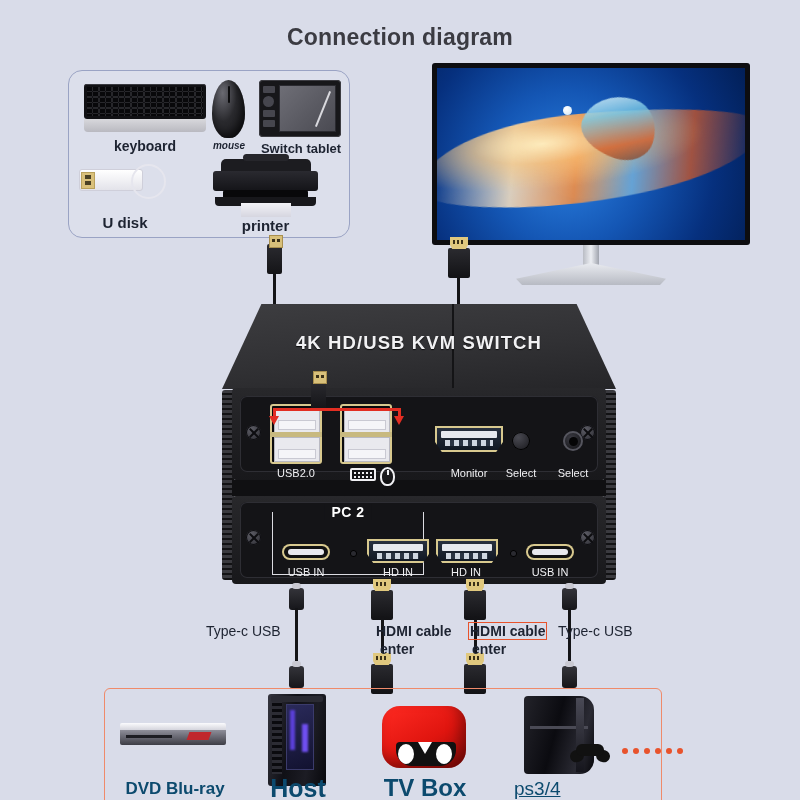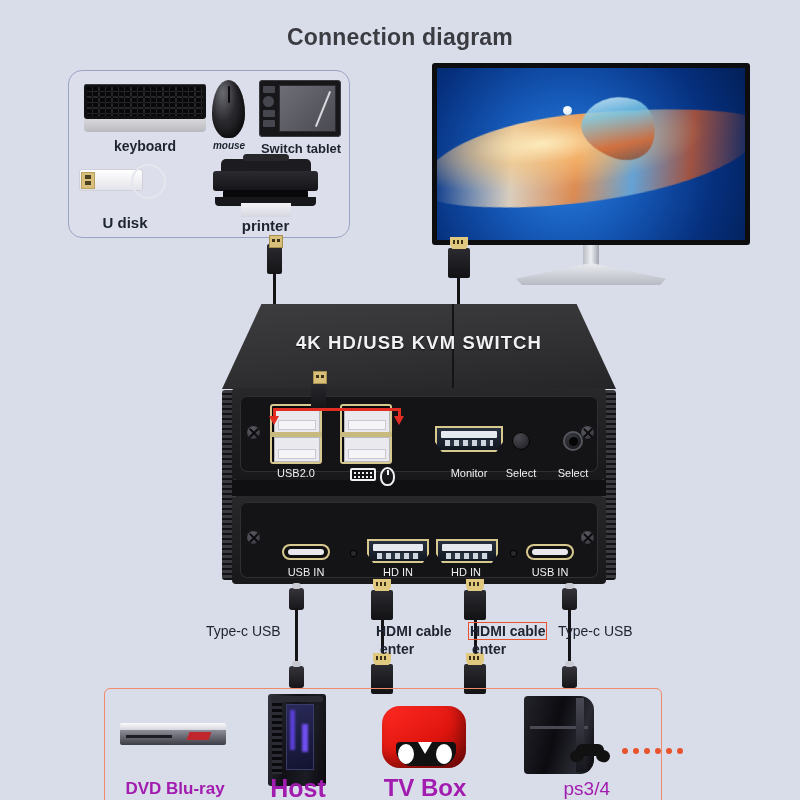--- a/index.html
+++ b/index.html
@@ -203,21 +203,21 @@
   .arrowdn{position:absolute;width:0;height:0;border-left:5px solid transparent;border-right:5px solid transparent;
      border-top:9px solid #e22e22;}
 
   
   .cablelabel{position:absolute;font-size:14px;color:#1d2331;font-weight:400;white-space:nowrap;}
   .cablelabel.b{font-weight:700;}
   .boxed{border:1.4px solid #e8532c;padding:0 1px;}
 
   
   #dev-box{left:104px;top:672px;width:556px;height:118px;border:1.8px solid #ef8a6a;border-radius:6px;}
-  .dlabel{position:absolute;color:#a21caf;white-space:nowrap;}
+  .dlabel{position:absolute;color:#0c4a6e;white-space:nowrap;}
 
   .dvd{left:120px;top:707px;width:106px;height:26px;}
   .dvd .top{position:absolute;left:0;top:0;width:106px;height:8px;
      background:linear-gradient(#fbfbfd,#cfcfd8);border-radius:2px 2px 0 0;}
   .dvd .bod{position:absolute;left:0;top:7px;width:106px;height:15px;
      background:linear-gradient(#8e8e99,#3d3d46);border-radius:0 0 2px 2px;}
   .dvd .bod:after{content:"";position:absolute;left:6px;top:5px;width:46px;height:3px;background:#1c1c22;}
   .dvd .red{position:absolute;right:16px;top:9px;width:22px;height:8px;background:#c0272d;transform:skewX(-20deg);}
 
   .pc-tower{left:268px;top:678px;width:58px;height:92px;}
@@ -376,20 +376,23 @@
     <div class="port-label" style="left:266px;top:163px;width:66px;">Select</div>
 
     <div class="jack" style="left:341px;top:127px;"></div>
     <div class="port-label" style="left:318px;top:163px;width:66px;">Select</div>
 
     <div class="kvm-face2"></div>
     <div class="inner-panel" style="left:18px;top:198px;width:358px;height:76px;"></div>
     <div class="screw" style="left:24px;top:226px;"></div>
     <div class="screw" style="left:358px;top:226px;"></div>
 
+    <div class="pcframe" style="left:50px;top:208px;width:150px;">
+      <div class="ttl">PC 2</div>
+    </div>
     <div class="typec" style="left:60px;top:240px;"></div>
     <div class="port-label" style="left:46px;top:262px;width:76px;">USB IN</div>
     <div class="led" style="left:128px;top:246px;"></div>
     <div class="hdmi-port sm" style="left:145px;top:235px;">
       <div class="slot"></div>
         <div class="pins"></div>
     </div>
     <div class="port-label" style="left:138px;top:262px;width:76px;">HD IN</div>
 
     <div class="hdmi-port sm" style="left:214px;top:235px;">
@@ -477,21 +480,21 @@
   <div class="abs ps3">
     <div class="main"></div>
       <div class="strip"></div>
       <div class="side"></div>
     <div class="pad">
         <div class="h1"></div>
         <div class="h2"></div>
         <div class="b"></div>
       </div>
   </div>
-  <div class="abs dlabel" style="left:514px;top:762px;width:96px;text-align:right;font-size:19px;font-weight:400;">ps3/4</div>
+  <div class="abs dlabel" style="left:514px;top:762px;width:96px;text-align:left;font-size:19px;font-weight:400;text-decoration:underline;">ps3/4</div>
 
   <div class="abs" style="left:622px;top:732px;">
     <span class="dot" style="left:0;top:0;"></span>
     <span class="dot" style="left:11px;top:0;"></span>
     <span class="dot" style="left:22px;top:0;"></span>
     <span class="dot" style="left:33px;top:0;"></span>
     <span class="dot" style="left:44px;top:0;"></span>
     <span class="dot" style="left:55px;top:0;"></span>
   </div>
 

